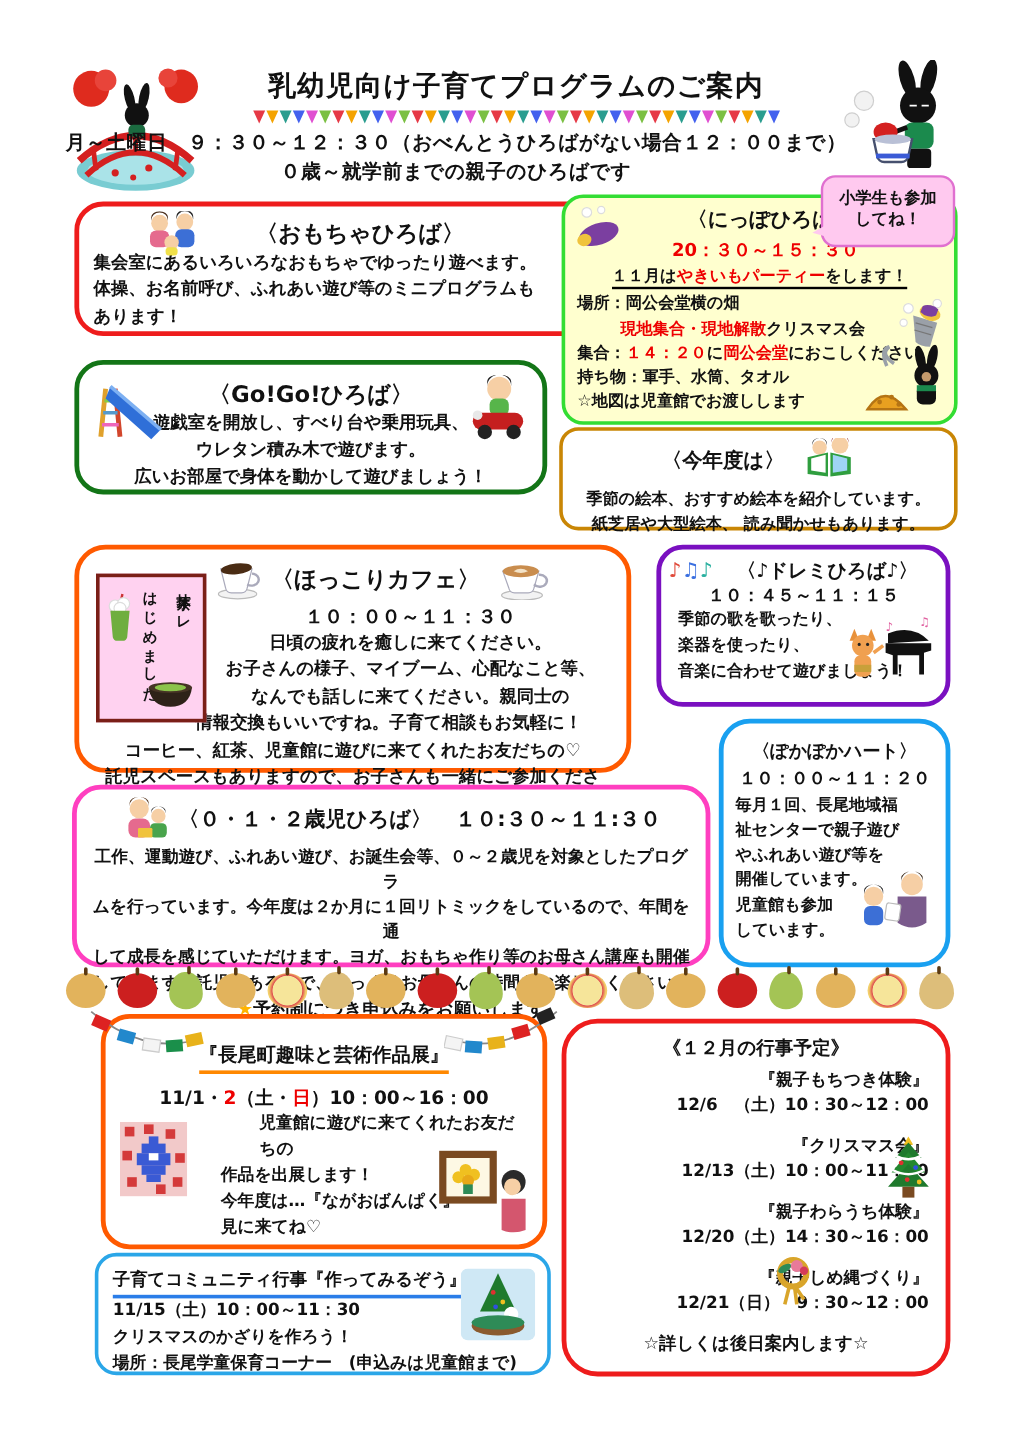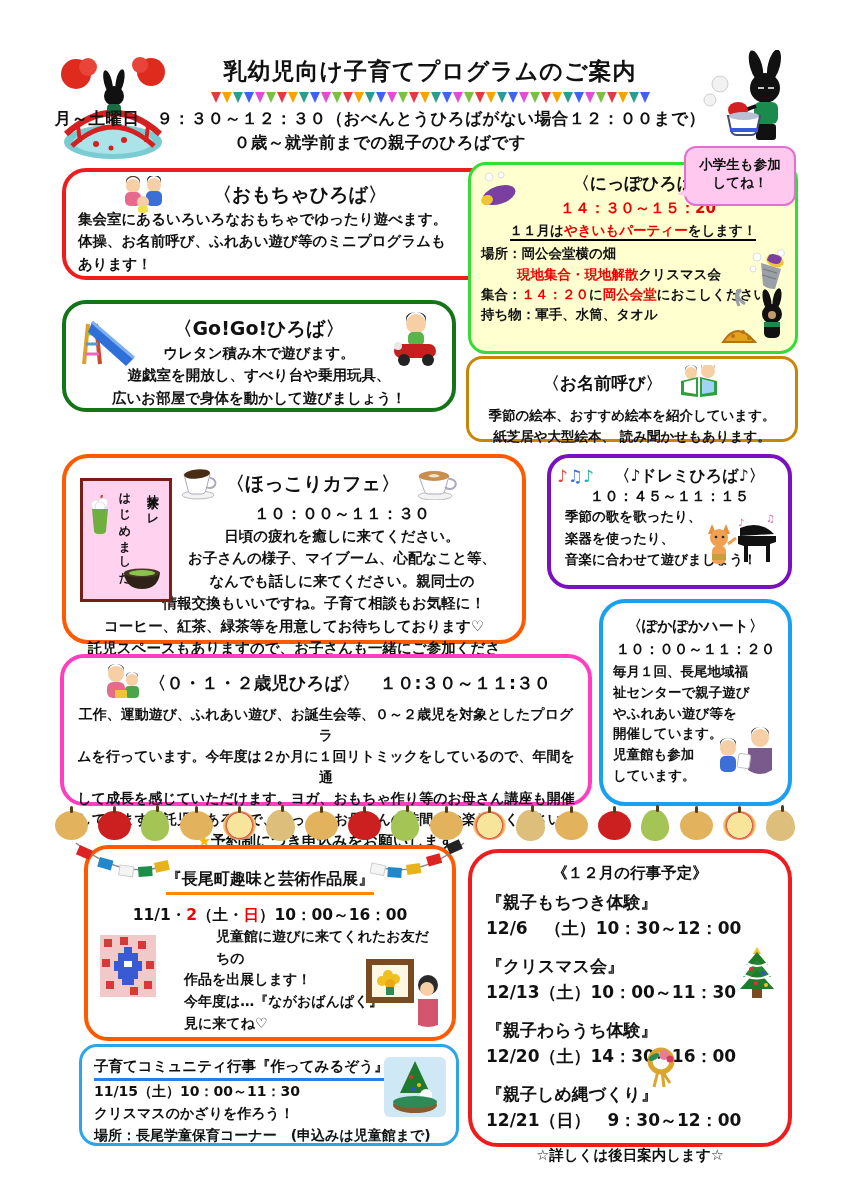--- a/index.html
+++ b/index.html
@@ -42,21 +42,21 @@
   #pokapoka .title{font-size:15px;}
   #sansai{left:60px;top:654px;width:532px;height:152px;border-color:#ff3fc0;border-radius:24px;padding:6px 12px;}
   #sansai .title{font-size:17.5px;}
   #sansai .bodyline{font-size:14px;line-height:1.5;text-align:center;}
   #art{left:84px;top:845px;width:372px;height:196px;border-color:#ff5a00;border-radius:24px;padding:10px 10px;}
   #art .title{font-size:16px;display:inline-block;border-bottom:3px solid #ff8800;padding-bottom:2px;}
   #art .date{font-size:15.5px;}
   #art .bodyline{font-size:14px;}
   #december{left:468px;top:849px;width:324px;height:298px;border-color:#ee1c1c;border-radius:30px;padding:10px 14px;}
   #december .title{font-size:15.5px;}
-  #december .ev{margin-bottom:13px;font-size:17px;line-height:1.5;}
+  #december .ev{margin-bottom:13px;font-size:14px;line-height:1.5;text-align:right;}
   #community{left:79px;top:1044px;width:380px;height:102px;border-color:#2aa6e8;border-width:3px;border-radius:18px;padding:8px 12px;font-size:14px;line-height:1.55;}
   #community .title{font-size:14.5px;display:inline-block;border-bottom:3px solid #2a7de8;padding-bottom:1px;}
   
   #fruits{left:55px;top:808px;width:740px;height:34px;display:flex;justify-content:space-between;align-items:center;}
   .fruit{width:33px;height:29px;border-radius:50%;position:relative;display:inline-block;}
   .fruit::before{content:"";position:absolute;left:15px;top:-5px;width:3px;height:7px;background:#5b3a12;border-radius:2px;}
   .f-nashi{background:#e2b35c;}
   .f-apple{background:#cc1f1f;}
   .f-pear{background:#a4c455;border-radius:46% 46% 50% 50%/60% 60% 42% 42%;width:28px;height:31px;}
   .f-cut-apple{background:radial-gradient(circle at 50% 50%,#f6e59a 55%,#e05050 58%,#f2d06a 70%);}
@@ -179,26 +179,27 @@
   <div class="box" id="nippo">
     <span class="abs" style="left:6px;top:6px;">
       <svg width="46" height="40" viewBox="0 0 46 40">
         <circle cx="12" cy="6" r="4" fill="#fff" stroke="#ddd"></circle>
           <circle cx="24" cy="4" r="3" fill="#fff" stroke="#ddd"></circle>
         <ellipse cx="22" cy="24" rx="17" ry="9" fill="#7b3fa0" transform="rotate(-18 22 24)"></ellipse>
         <ellipse cx="10" cy="29" rx="6" ry="5" fill="#f0c33c" transform="rotate(-18 10 29)"></ellipse>
       </svg>
     </span>
     <div class="ct title" style="margin-left:18px;">〈にっぽひろば〉</div>
-    <div class="ct red" style="font-size:15px;margin-left:10px;">１４：３０～１５：20</div>
+    <div class="ct red" style="font-size:15px;margin-left:10px;">20：３０～１５：３０</div>
     <div class="ct" style="margin-top:1px;"><span class="u"><span>１１月は</span><span class="red">やきいもパーティー</span><span>をします！</span></span></div>
     <div style="margin-top:3px;">場所：岡公会堂横の畑</div>
     <div style="margin-left:36px;"><span class="red">現地集合・現地解散</span><span>クリスマス会</span></div>
     <div><span>集合：</span><span class="red">１４：２０</span><span>に</span><span class="red">岡公会堂</span><span>におこしください</span></div>
     <div>持ち物：軍手、水筒、タオル</div>
+    <div>☆地図は児童館でお渡しします</div>
     <span class="abs" style="right:4px;top:84px;">
       <svg width="44" height="44" viewBox="0 0 44 44">
         <circle cx="10" cy="8" r="4" fill="#fff" stroke="#ddd"></circle>
           <circle cx="34" cy="4" r="3.5" fill="#fff" stroke="#ddd"></circle>
           <circle cx="6" cy="20" r="3" fill="#fff" stroke="#ddd"></circle>
         <path d="M14 14 l20 6 -6 20 a14 8 0 0 1 -12 -4 z" fill="#9aa0a8"></path>
         <line x1="16" y1="20" x2="30" y2="24" stroke="#777" stroke-width="1"></line>
         <line x1="15" y1="26" x2="29" y2="30" stroke="#777" stroke-width="1"></line>
         <ellipse cx="28" cy="12" rx="9" ry="6" fill="#f0c33c" transform="rotate(20 28 12)"></ellipse>
         <path d="M22 6 a9 6 20 0 1 13 3 l-2 5 a9 6 20 0 1 -13 -3z" fill="#7b3fa0"></path>
@@ -244,28 +245,28 @@
         <circle cx="32" cy="12" r="10" fill="#f6cfa5"></circle>
         <path d="M22 10 a10 10 0 0 1 20 0 v-4 a10 6 0 0 0 -20 0z" fill="#222"></path>
         <rect x="24" y="20" width="16" height="14" rx="5" fill="#57b54a"></rect>
         <rect x="10" y="32" width="42" height="14" rx="7" fill="#c51f1f"></rect>
         <circle cx="20" cy="48" r="6" fill="#222"></circle>
           <circle cx="44" cy="48" r="6" fill="#222"></circle>
         <circle cx="14" cy="34" r="4" fill="#e8e8e8"></circle>
       </svg>
     </span>
     <div class="ct title" style="margin-top:6px;">〈Go!Go!ひろば〉</div>
+    <div class="ct bodyline">遊戯室を開放し、すべり台や乗用玩具、</div>
     <div class="ct bodyline">ウレタン積み木で遊びます。</div>
-    <div class="ct bodyline">遊戯室を開放し、すべり台や乗用玩具、</div>
     <div class="ct bodyline">広いお部屋で身体を動かして遊びましょう！</div>
   </div>
 
   <div class="box" id="ehon">
     <div class="ct">
-      <span class="title">〈お名前呼び〉</span>
+      <span class="title">〈今年度は〉</span>
       <span style="display:inline-block;vertical-align:middle;margin-left:10px;">
         <svg width="44" height="34" viewBox="0 0 44 34">
           <circle cx="14" cy="8" r="6" fill="#f6cfa5"></circle>
             <path d="M8 6 a6 6 0 0 1 12 0 v-2 a6 4 0 0 0 -12 0z" fill="#222"></path>
           <circle cx="31" cy="6" r="7" fill="#f6cfa5"></circle>
             <path d="M24 4 a7 7 0 0 1 14 0 v-2 a7 4 0 0 0 -14 0z" fill="#8a1b1b"></path>
           <path d="M4 16 L21 12 L21 32 L4 30 z" fill="#2f9e3f"></path>
           <path d="M40 16 L23 12 L23 32 L40 30 z" fill="#2f9e3f"></path>
           <path d="M7 17 L19 14 L19 29 L7 27 z" fill="#fff"></path>
           <path d="M37 17 L25 14 L25 29 L37 27 z" fill="#9fd4f5"></path>
@@ -315,21 +316,21 @@
           <path d="M14 10 q6 -4 12 0 q-6 3 -12 0z" fill="#f3e3c8"></path>
           <path d="M35 13 a6 5 0 1 1 -4 8" fill="none" stroke="#aab" stroke-width="2"></path>
         </svg>
       </span>
     </div>
     <div class="ct" style="margin-left:96px;font-size:16px;">１０：００～１１：３０</div>
     <div class="ct bodyline" style="margin-left:96px;">日頃の疲れを癒しに来てください。</div>
     <div class="ct bodyline" style="margin-left:96px;">お子さんの様子、マイブーム、心配なこと等、</div>
     <div class="ct bodyline" style="margin-left:96px;">なんでも話しに来てください。親同士の</div>
     <div class="ct bodyline" style="margin-left:60px;">情報交換もいいですね。子育て相談もお気軽に！</div>
-    <div class="ct bodyline">コーヒー、紅茶、緑茶等を用意してお待ちしております♡</div>
+    <div class="ct bodyline">コーヒー、紅茶、児童館に遊びに来てくれたお友だちの♡</div>
     <div class="ct bodyline">託児スペースもありますので、お子さんも一緒にご参加ください。</div>
   </div>
 
   <div class="box" id="doremi">
     <span class="abs" style="left:6px;top:8px;"><span class="music-note" style="color:#e04a3a;">♪</span><span class="music-note" style="color:#3a6fe0;">♫</span><span class="music-note" style="color:#2ab0a0;">♪</span></span>
     <div class="ct title" style="margin-left:40px;">〈♪ドレミひろば♪〉</div>
     <div class="ct" style="font-size:14.5px;">１０：４５～１１：１５</div>
     <div style="font-size:13.5px;line-height:1.6;margin-left:6px;">季節の歌を歌ったり、</div>
     <div style="font-size:13.5px;line-height:1.6;margin-left:6px;">楽器を使ったり、</div>
     <div style="font-size:13.5px;line-height:1.6;margin-left:6px;">音楽に合わせて遊びましょう！</div>

